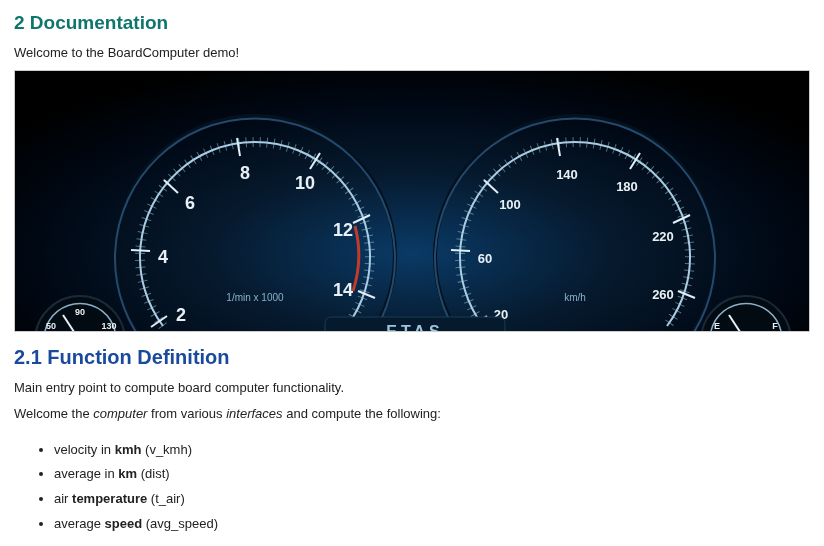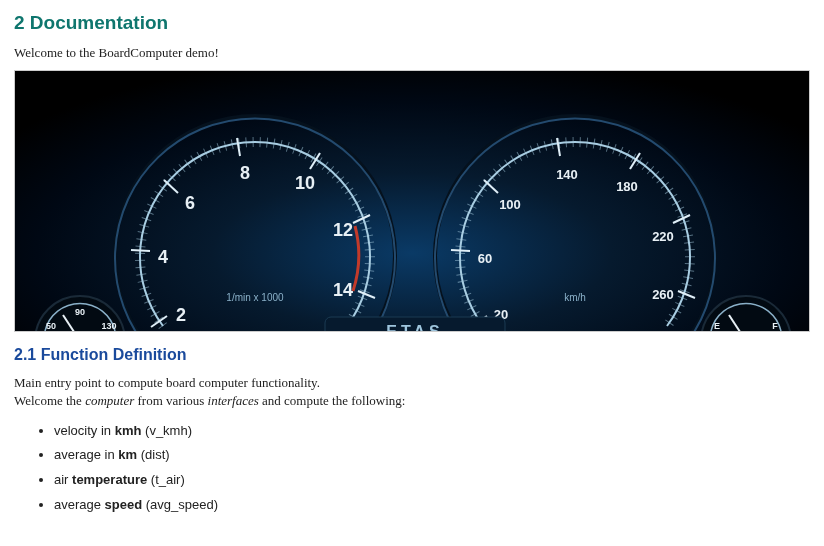--- a/index.html
+++ b/index.html
@@ -12,28 +12,28 @@
     padding: 8px 14px;
   }
   h2.sec-title {
     color: #0f766e;
     font-size: 19px;
     font-weight: bold;
     margin: 4px 0 10px 0;
   }
   h3.subsec-title {
     color: #1a4a9c;
-    font-size: 16px;
+    font-size: 20px;
     font-weight: bold;
     margin: 14px 0 10px 0;
   }
-  p { margin: 0 0; line-height: 1.4; font-family: Liberation Serif, serif; }
+  p { margin: 8px 0; line-height: 1.4; }
   em { font-style: italic; }
   strong { font-weight: bold; }
-  ul { margin: 10px 0 6px 40px; }
+  ul { margin: 16px 0 6px 40px; }
   li { margin: 4px 0; line-height: 1.6; }
 
   
   .dash {
     width: 796px;
     height: 262px;
     background: radial-gradient(ellipse 500px 200px at 50% 70%, #0a3a66 0%, #061a2e 40%, #000814 75%, #000 100%);
     border: 1px solid #ccc;
     position: relative;
     margin: 8px 0 10px 0;

